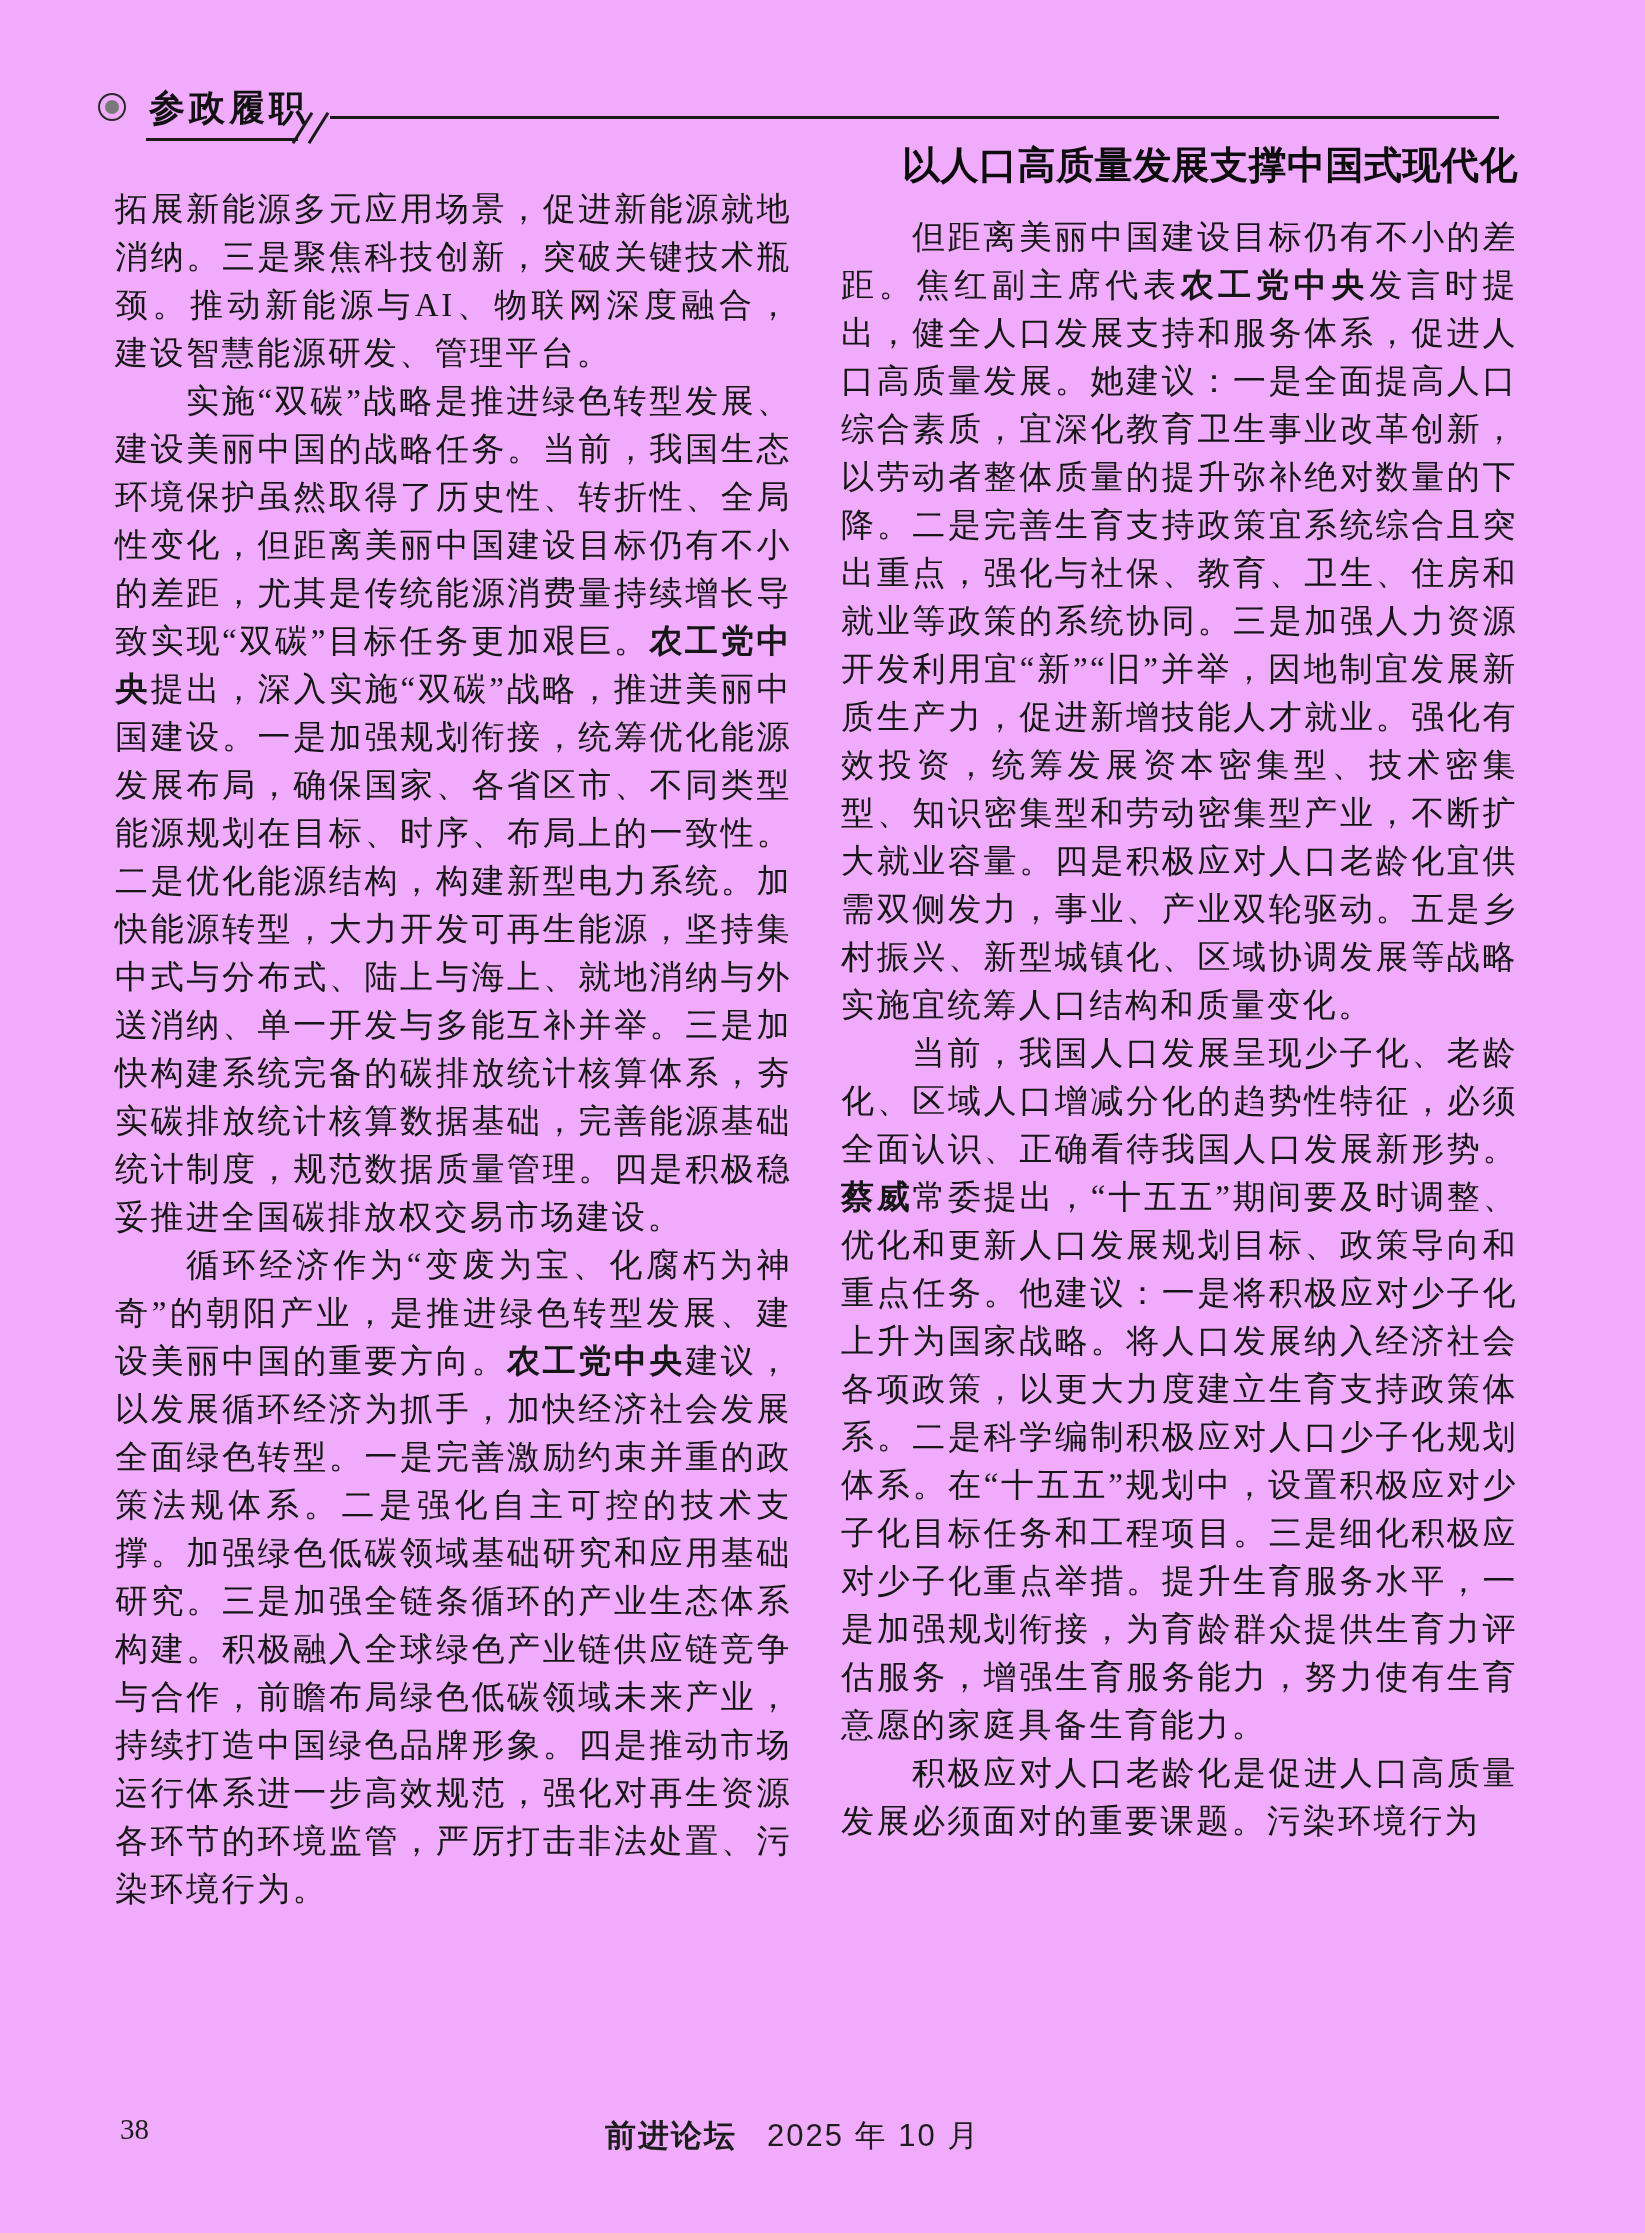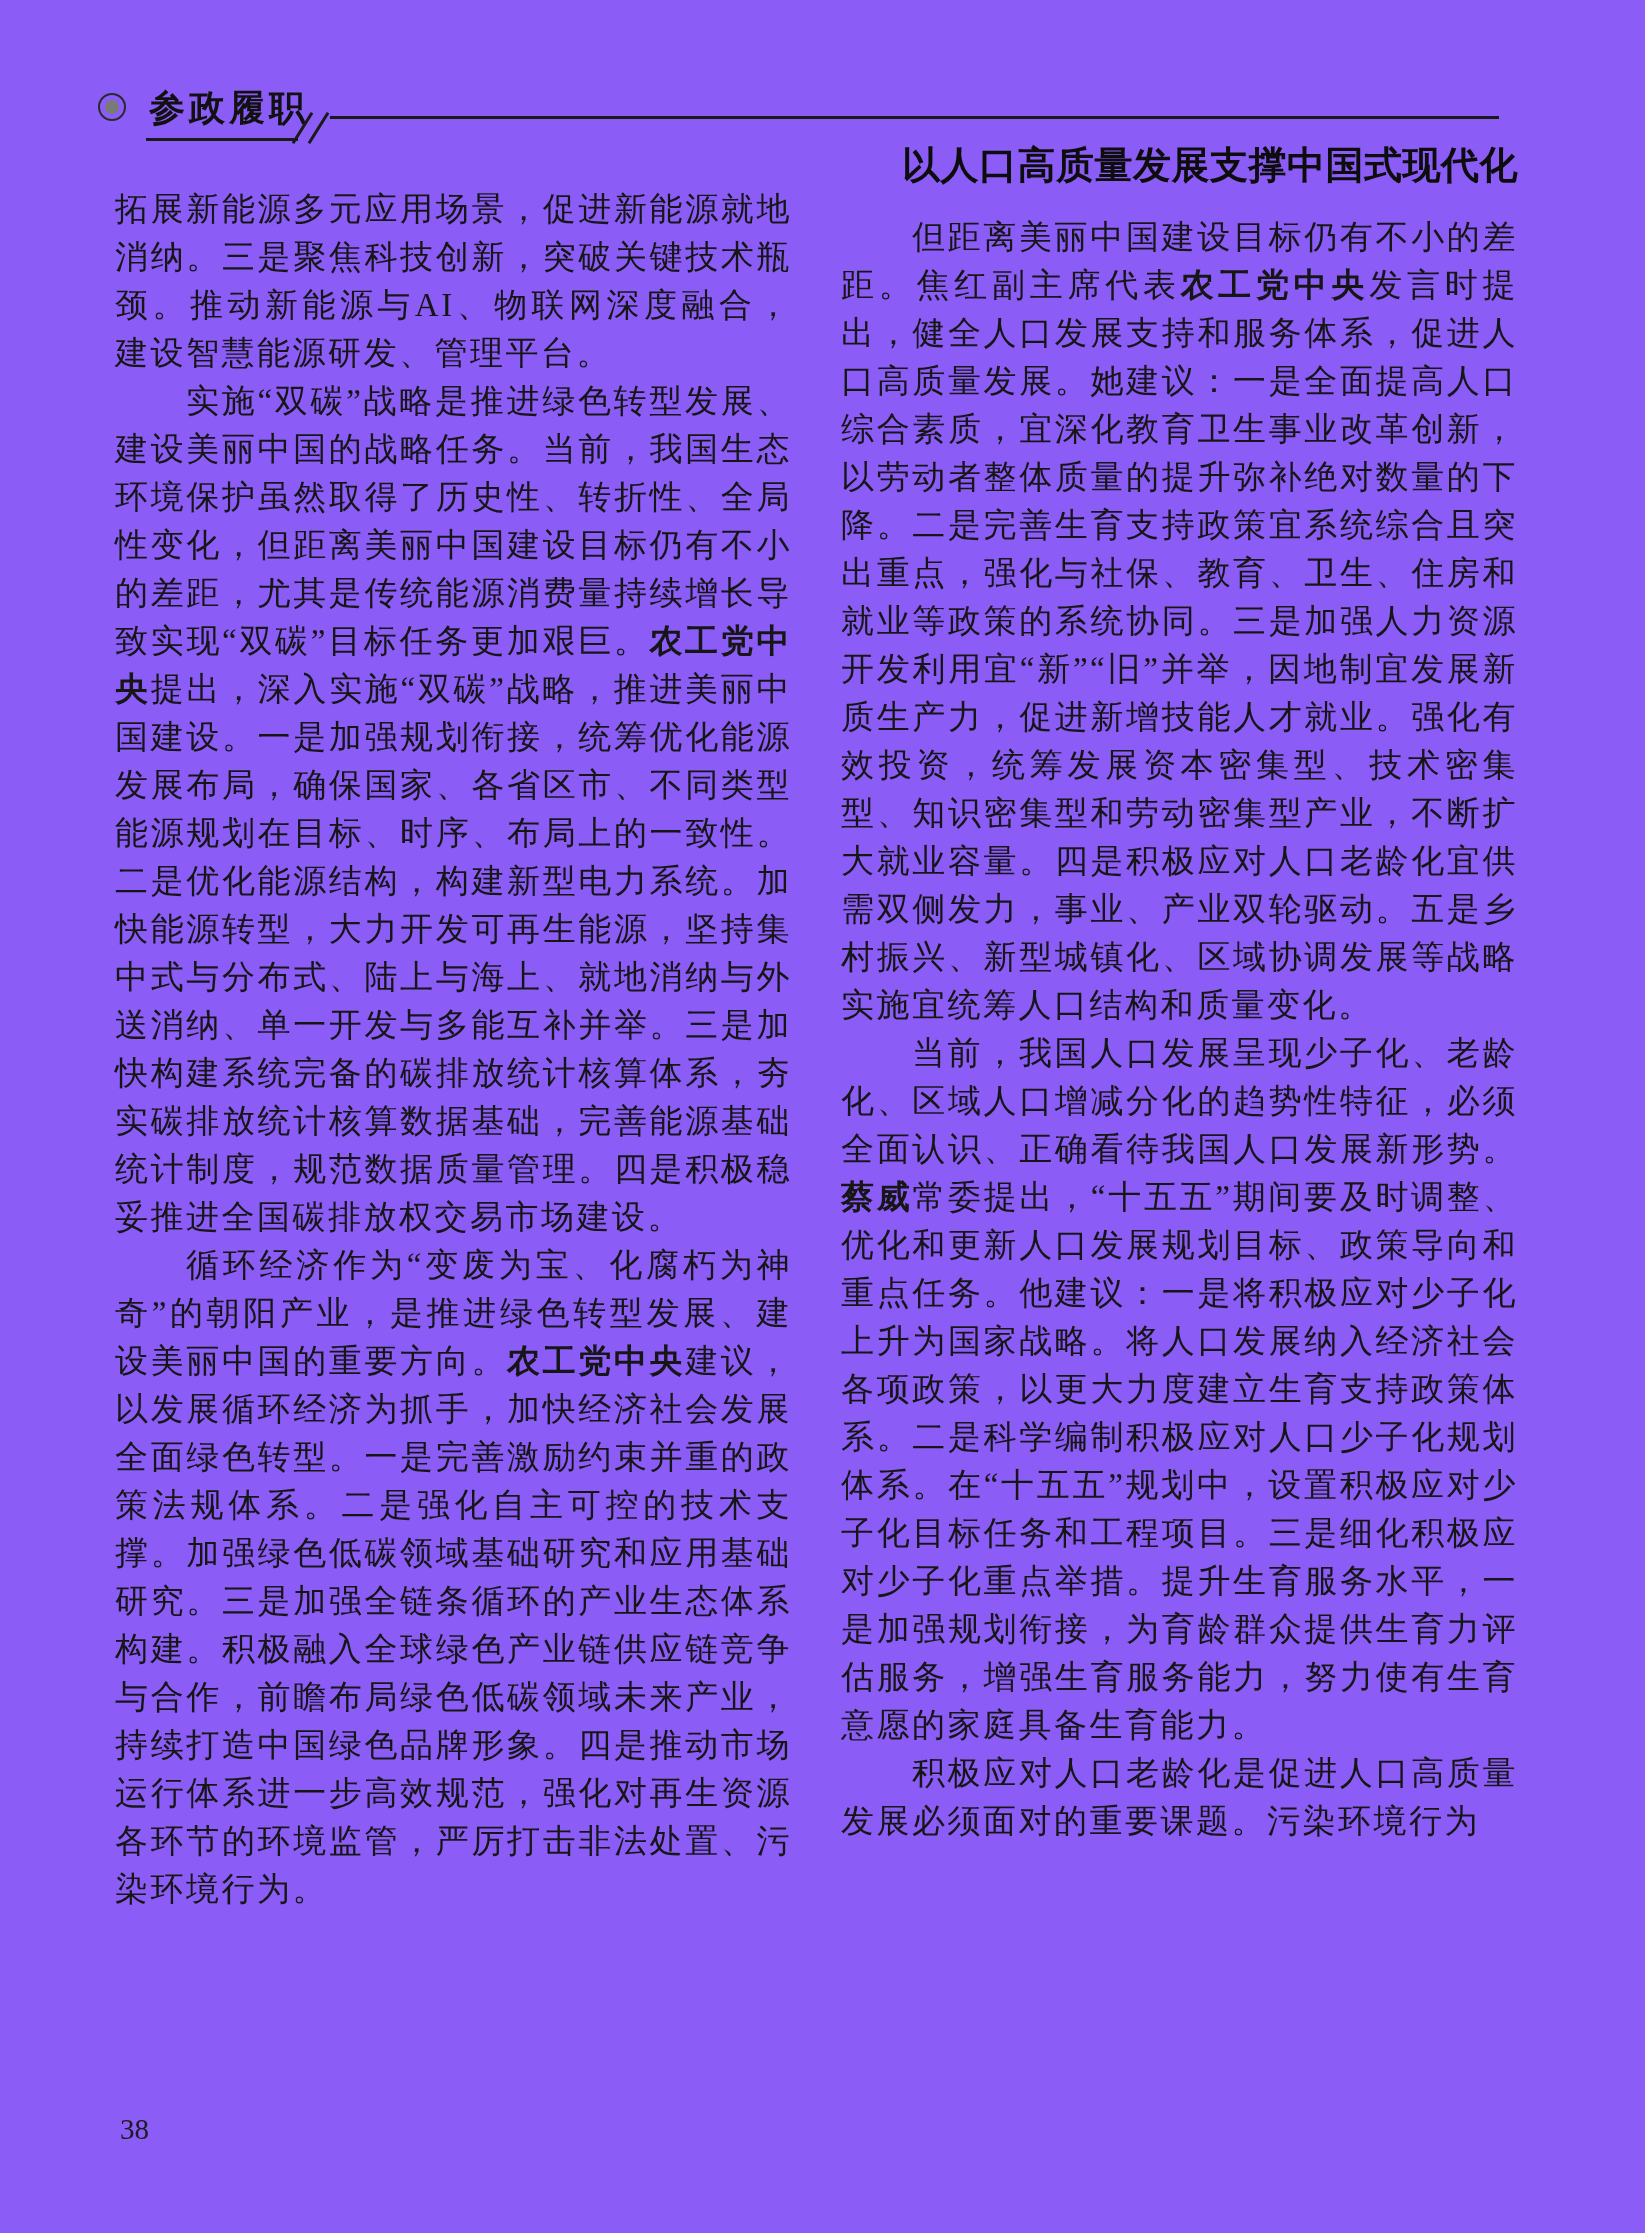--- a/index.html
+++ b/index.html
@@ -1,20 +1,20 @@
 <!DOCTYPE html>
 <html lang="zh"><head>
 <meta charset="utf-8">
 <style>
   html,body { margin:0; padding:0; }
   body { background:#e8e8e8; }
   .page {
     position:relative;
     width:1646px; height:2234px;
-    background:#8b5cf6;
+    background:#f0abfc;
     color:#141414;
     font-family:"Liberation Serif","DejaVu Serif",serif;
     overflow:hidden;
   }
 
   
   .bullseye {
     position:absolute; left:98px; top:93px;
     width:28px; height:28px;
     border:2px solid #2a2a2a; border-radius:50%;
@@ -99,15 +99,19 @@
   </section>
 
   <section class="col col-right">
     <h2 class="article-title">以人口高质量发展支撑中国式现代化</h2>
     <p class="para"><span>但距离美丽中国建设目标仍有不小的差距。焦红副主席代表</span><span class="bold">农工党中央</span><span>发言时提出，健全人口发展支持和服务体系，促进人口高质量发展。她建议：一是全面提高人口综合素质，宜深化教育卫生事业改革创新，以劳动者整体质量的提升弥补绝对数量的下降。二是完善生育支持政策宜系统综合且突出重点，强化与社保、教育、卫生、住房和就业等政策的系统协同。三是加强人力资源开发利用宜“新”“旧”并举，因地制宜发展新质生产力，促进新增技能人才就业。强化有效投资，统筹发展资本密集型、技术密集型、知识密集型和劳动密集型产业，不断扩大就业容量。四是积极应对人口老龄化宜供需双侧发力，事业、产业双轮驱动。五是乡村振兴、新型城镇化、区域协调发展等战略实施宜统筹人口结构和质量变化。</span></p>
     <p class="para"><span>当前，我国人口发展呈现少子化、老龄化、区域人口增减分化的趋势性特征，必须全面认识、正确看待我国人口发展新形势。</span><span class="bold">蔡威</span><span>常委提出，“十五五”期间要及时调整、优化和更新人口发展规划目标、政策导向和重点任务。他建议：一是将积极应对少子化上升为国家战略。将人口发展纳入经济社会各项政策，以更大力度建立生育支持政策体系。二是科学编制积极应对人口少子化规划体系。在“十五五”规划中，设置积极应对少子化目标任务和工程项目。三是细化积极应对少子化重点举措。提升生育服务水平，一是加强规划衔接，为育龄群众提供生育力评估服务，增强生育服务能力，努力使有生育意愿的家庭具备生育能力。</span></p>
     <p class="para"><span>积极应对人口老龄化是促进人口高质量发展必须面对的重要课题。污染环境行为</span></p>
   </section>
 
   <span class="page-num">38</span>
+  <div class="footer-center">
+    <span class="journal">前进论坛</span>
+    <span class="issue">2025 年 10 月</span>
+  </div>
 
 </div>
 
 
 </body></html>

